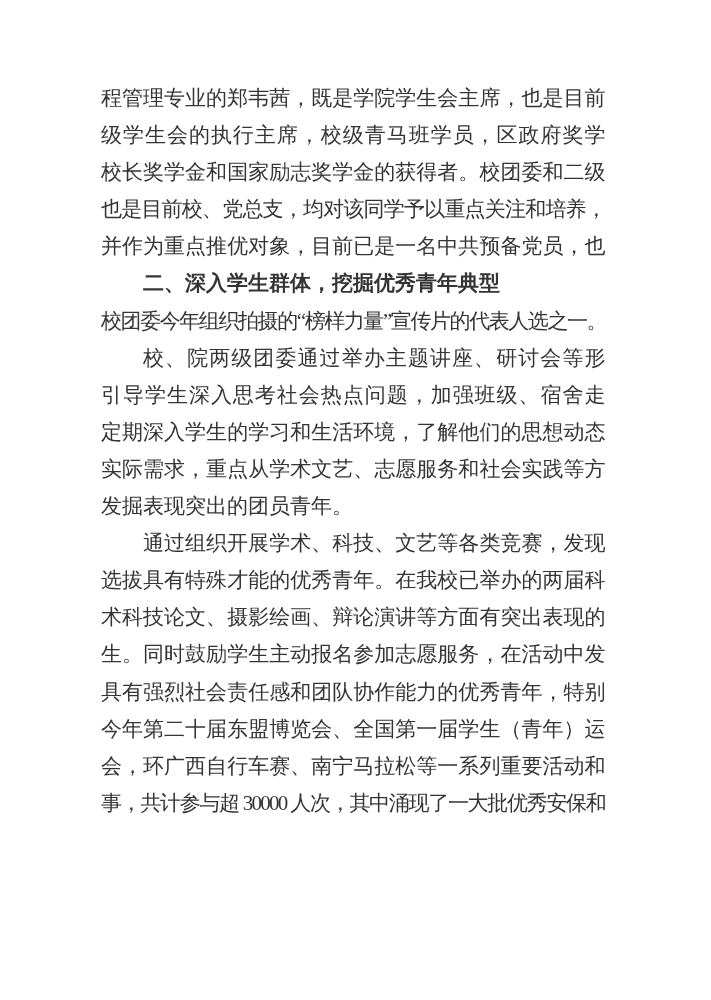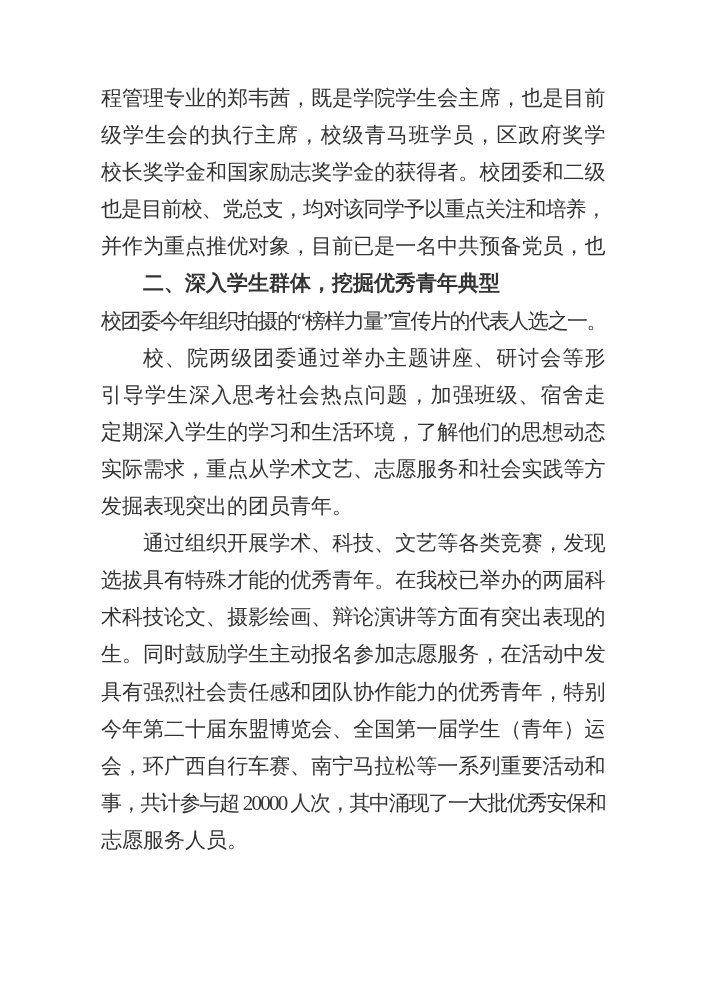--- a/index.html
+++ b/index.html
@@ -78,17 +78,16 @@
     <div class="line j">实际需求，重点从学术文艺、志愿服务和社会实践等方面</div>
     <div class="line end">发掘表现突出的团员青年。</div>
 
     <div class="line j indent">通过组织开展学术、科技、文艺等各类竞赛，发现和</div>
     <div class="line j">选拔具有特殊才能的优秀青年。在我校已举办的两届科技</div>
     <div class="line j">术科技论文、摄影绘画、辩论演讲等方面有突出表现的学</div>
     <div class="line j">生。同时鼓励学生主动报名参加志愿服务，在活动中发现</div>
     <div class="line j">具有强烈社会责任感和团队协作能力的优秀青年，特别是</div>
     <div class="line j">今年第二十届东盟博览会、全国第一届学生（青年）运动</div>
     <div class="line j">会，环广西自行车赛、南宁马拉松等一系列重要活动和赛</div>
-    <div class="line j t1">事，共计参与超 20000 人次，其中涌现了一大批优秀安保和</div>
-    <div class="line end">志愿服务人员。</div>
+    <div class="line j t1">事，共计参与超 30000 人次，其中涌现了一大批优秀安保和</div>
 
   </div>
 </div>
 
 </body></html>

